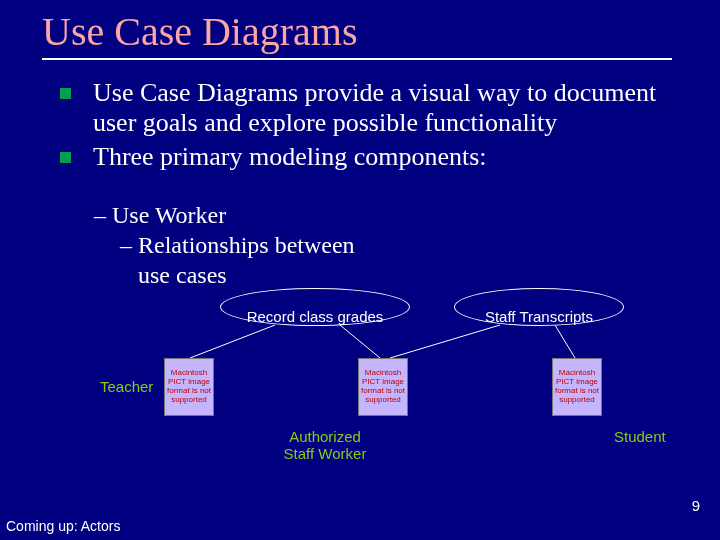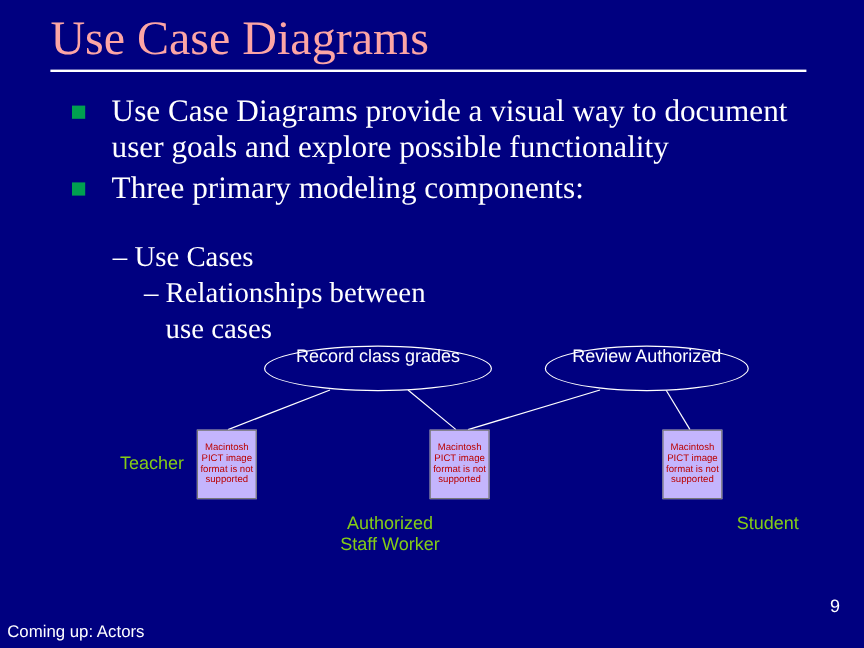--- a/index.html
+++ b/index.html
@@ -82,21 +82,21 @@
   .usecase {
     position: absolute;
     border: 1px solid #fff;
     border-radius: 50%;
     background: #000080;
     color: #fff;
     font-family: Arial, Helvetica, sans-serif;
     font-size: 15px;
     text-align: center;
     display: flex;
-    align-items: flex-start;
+    align-items: flex-end;
     justify-content: center;
     box-sizing: border-box;
   }
   .uc1 { top: 288px; left: 220px; width: 190px; height: 38px; }
   .uc2 { top: 288px; left: 454px; width: 170px; height: 38px; }
   .actor-icon {
     position: absolute;
     width: 50px;
     height: 58px;
     border: 1px solid #777;
@@ -167,21 +167,21 @@
       <div class="bullet-text">Use Case Diagrams provide a visual way to document user goals and explore possible functionality</div>
     </div>
     <div class="bullet-row">
       <div class="square"></div>
       <div class="bullet-text">Three primary modeling components:</div>
     </div>
   </div>
 
   <div class="sub-list">
     <div class="sub-col sub-left">
-      <div>– Use Cases</div>
+      <div>– Use Worker</div>
     </div>
     <div class="sub-col sub-right">
       <div>– Relationships between</div>
       <div style="padding-left:18px">use cases</div>
     </div>
   </div>
 
   <div class="diagram">
     <svg class="lines">
 
@@ -191,21 +191,21 @@
 
       <line x1="390" y1="358" x2="500" y2="325"></line>
 
       <line x1="575" y1="358" x2="555" y2="325"></line>
     </svg>
 
     <div class="usecase uc1">
       <span>Record class grades</span>
     </div>
     <div class="usecase uc2">
-      <span>Review Authorized</span>
+      <span>Staff Transcripts</span>
     </div>
 
     <div class="actor-icon ph1">
       <span>Macintosh PICT image format is not supported</span>
     </div>
     <div class="actor-icon ph2">
       <span>Macintosh PICT image format is not supported</span>
     </div>
     <div class="actor-icon ph3">
       <span>Macintosh PICT image format is not supported</span>

